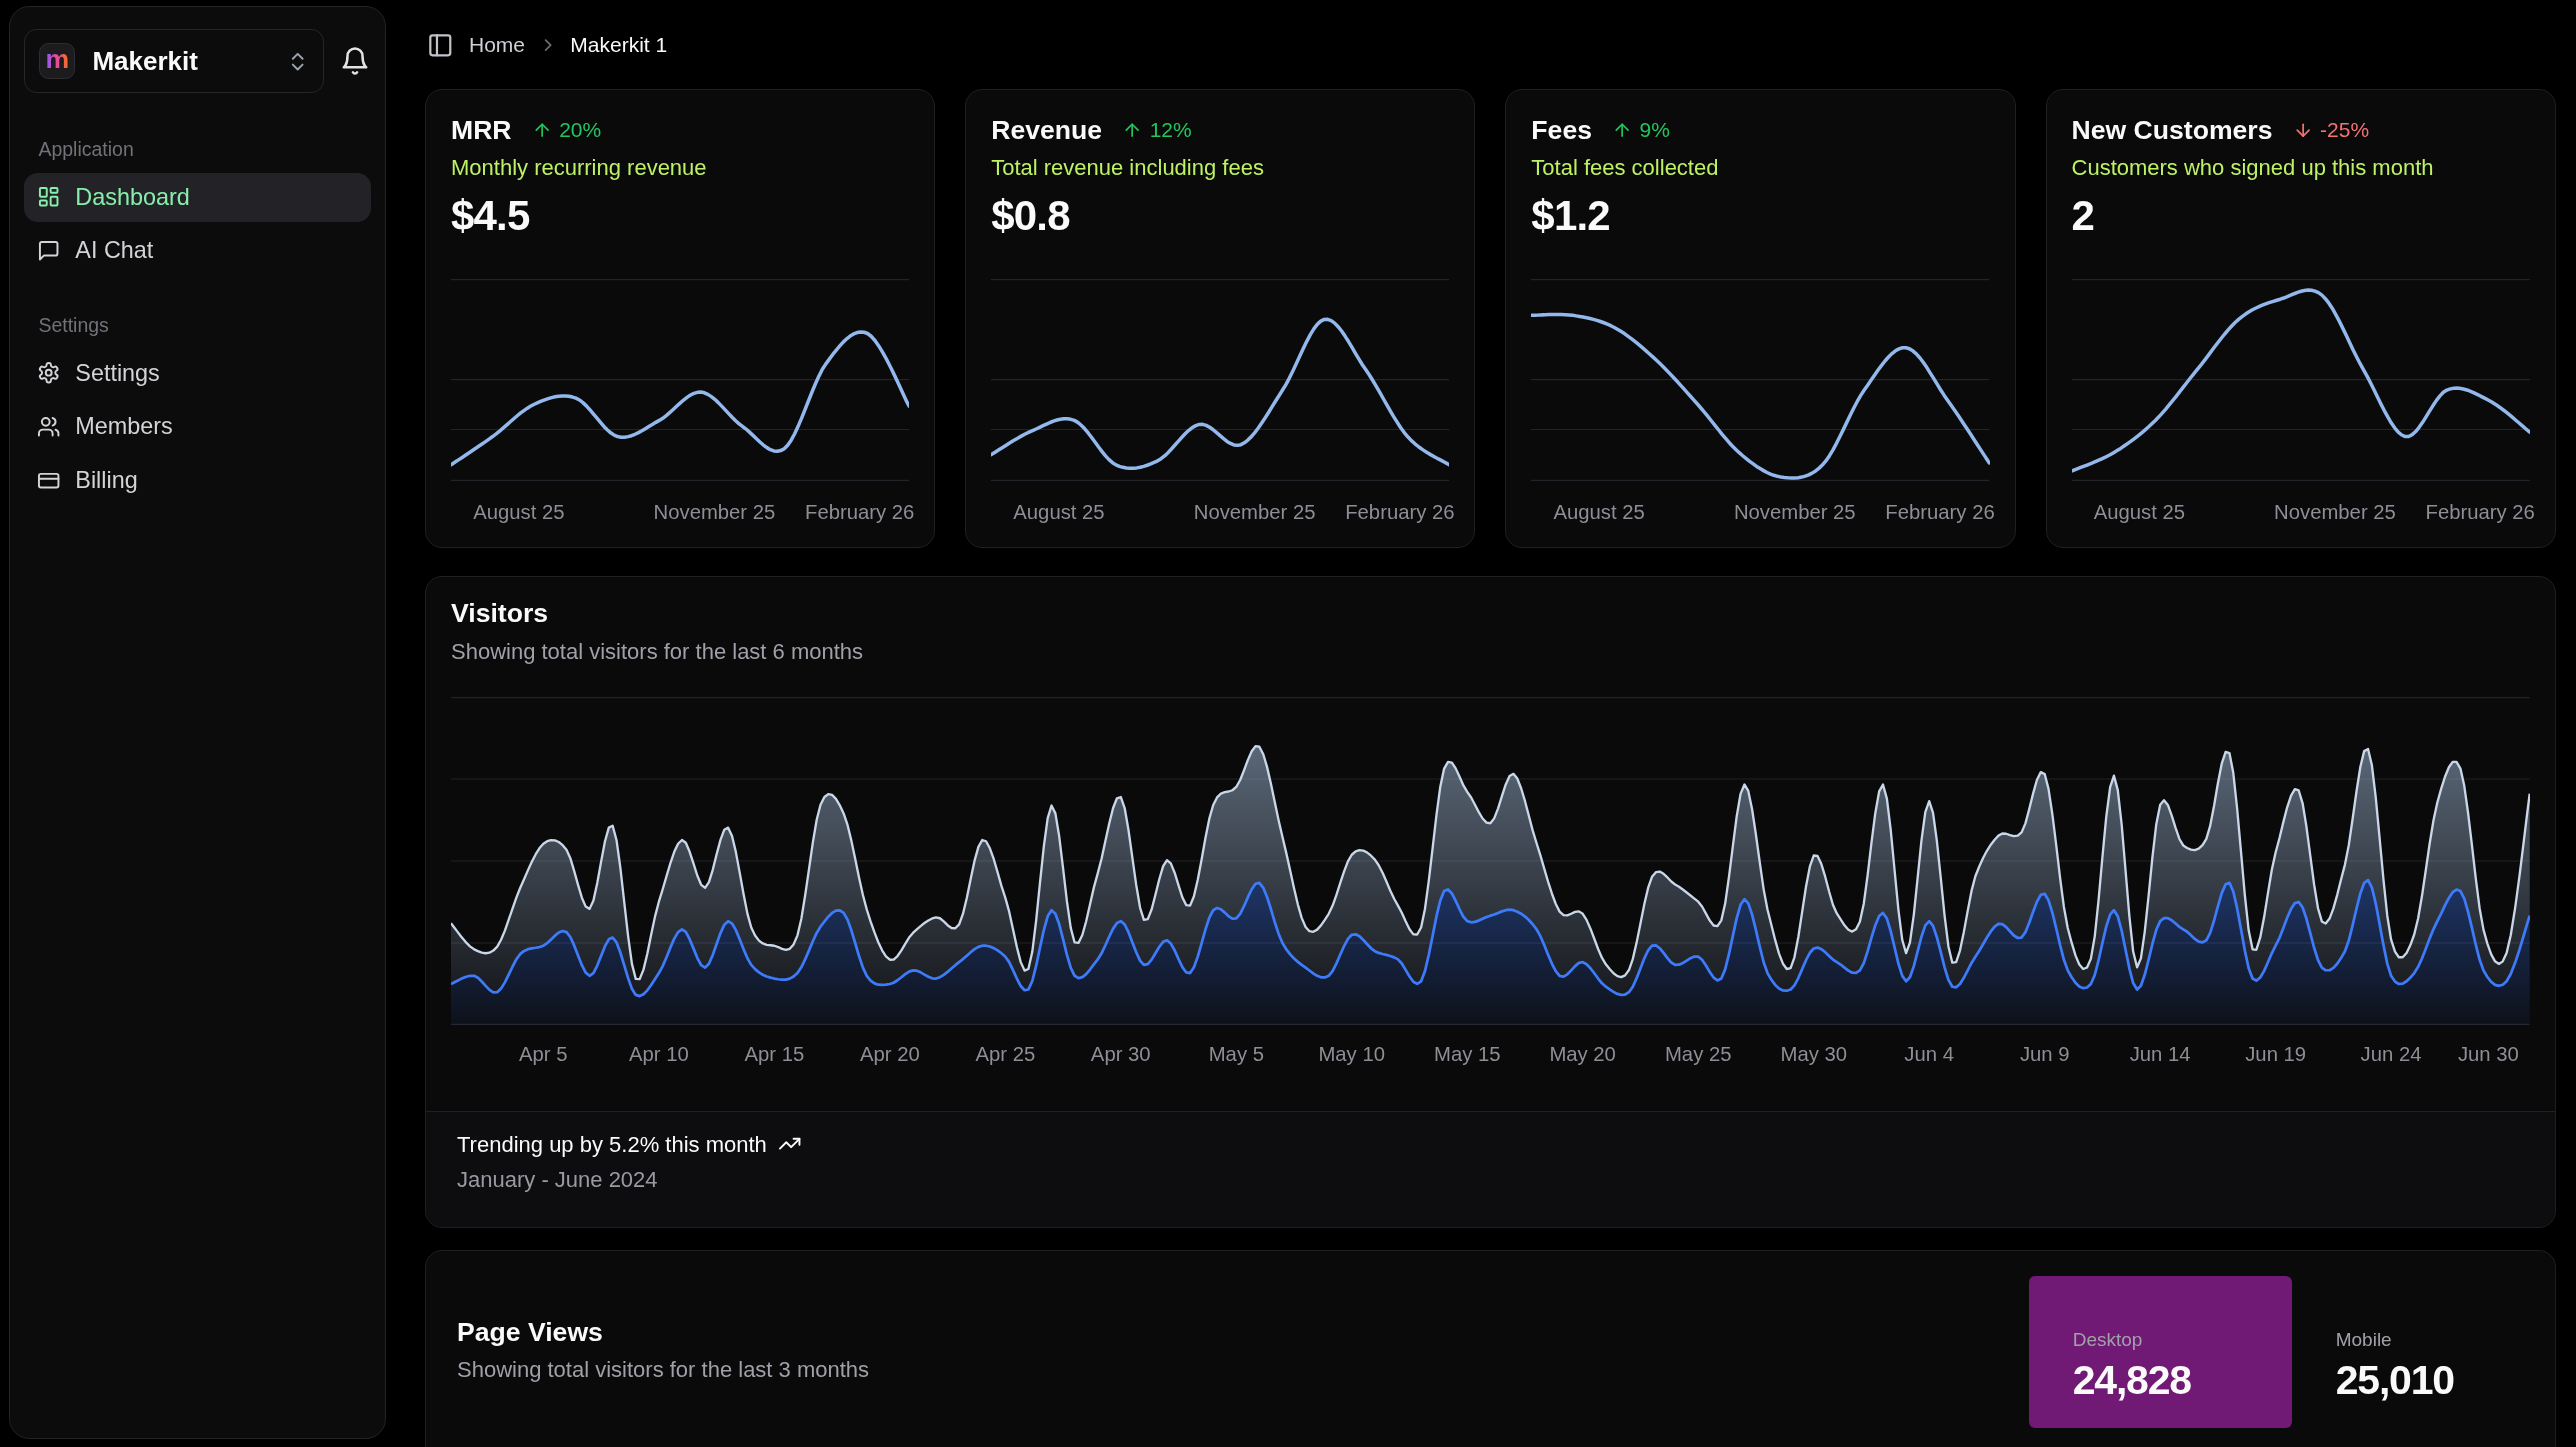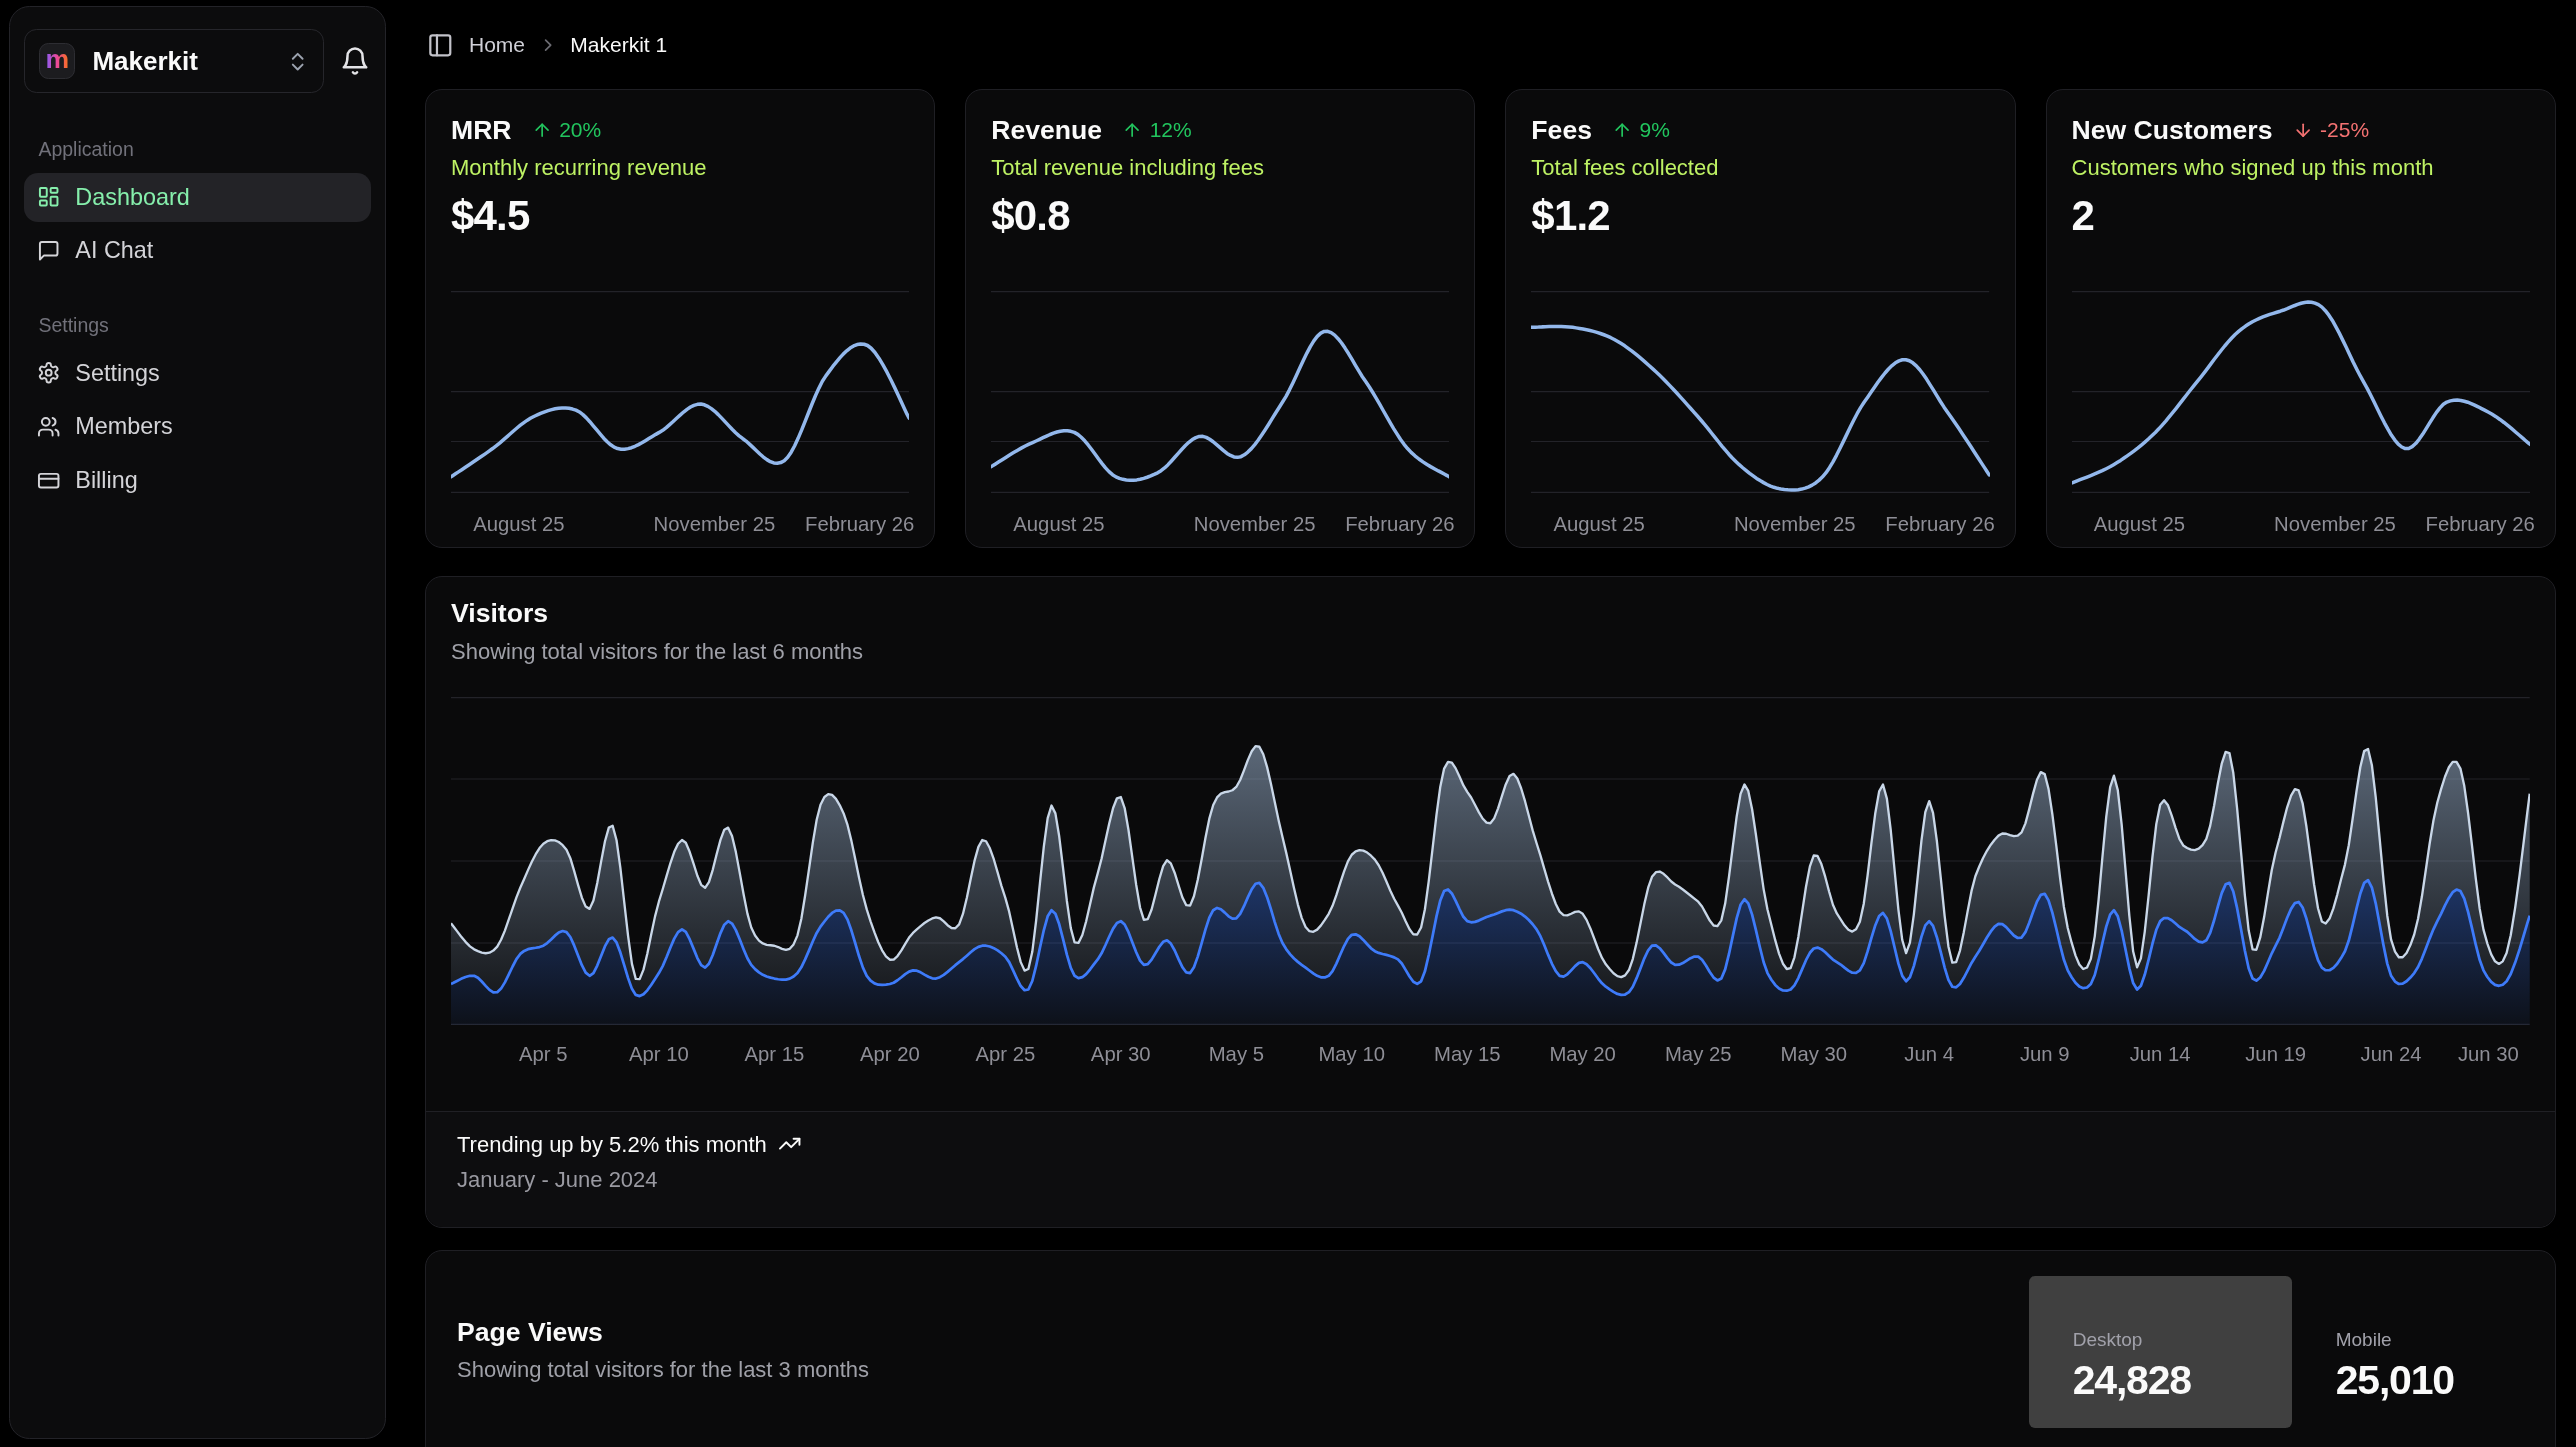--- a/index.html
+++ b/index.html
@@ -92,21 +92,21 @@
   }
   .stat-card { height: 459px; padding: 25px 25px 0; overflow: hidden; }
   .stat-head { display: flex; align-items: center; gap: 20.3px; height: 30px; }
   .stat-title { font-size: 26.6px; font-weight: 600; }
   .stat-badge { display: flex; align-items: center; gap: 7px; font-size: 21px; font-weight: 500; }
   .stat-badge svg { width: 20.3px; height: 20.3px; }
   .stat-badge.up { color: #22c55e; }
   .stat-badge.down { color: #f47272; }
   .stat-sub { margin-top: 10.2px; font-size: 22px; color: #bef264; }
   .stat-value { margin-top: 14px; font-size: 42px; font-weight: 700; letter-spacing: -0.8px; line-height: 42px; }
-  .spark-wrap { margin-top: 54px; }
+  .spark-wrap { margin-top: 42px; }
   .spark-svg { display: block; width: 100%; height: 202px; }
   .spark-labels { position: relative; height: 25px; margin-top: 19px; }
   .spark-labels span, .x-labels span {
     position: absolute; top: 0; transform: translateX(-50%);
     font-size: 20.3px; color: #8e8e96; white-space: nowrap; line-height: 25px;
   }
 
   
   .visitors-card { margin-top: 28px; height: 652px; position: relative; padding: 21px 25px 0; overflow: hidden; }
   .v-title { font-size: 26.6px; font-weight: 600; line-height: 31px; }
@@ -127,21 +127,21 @@
   
   .pageviews-card { margin-top: 22px; height: 234px; position: relative; padding: 67px 0 0 31px; overflow: hidden; }
   .pv-title { font-size: 26.6px; font-weight: 600; line-height: 28px; }
   .pv-sub { margin-top: 11.7px; font-size: 22px; color: #9fa0a8; line-height: 23.4px; }
   .pv-toggles { position: absolute; top: 25px; right: 0; height: 152px; display: flex; }
   .pv-toggle {
     width: 263px; height: 152px; padding: 28px 0 0 44px;
     text-align: left; background: transparent; border: none; cursor: pointer;
     font-family: inherit; border-radius: 6.3px;
   }
-  .pv-toggle.active { background: #404040; }
+  .pv-toggle.active { background: #701a75; }
   .pv-label { display: block; font-size: 19px; color: #a1a1aa; line-height: 20.3px; }
   .pv-value { display: block; margin-top: 7.8px; font-size: 41px; font-weight: 700; letter-spacing: -1.2px; color: #fafafa; line-height: 44px; }
 </style>
 </head>
 <body>
 
 <aside class="sidebar">
   <div class="ws-row">
     <button class="ws-select">
       <span class="ws-logo">

